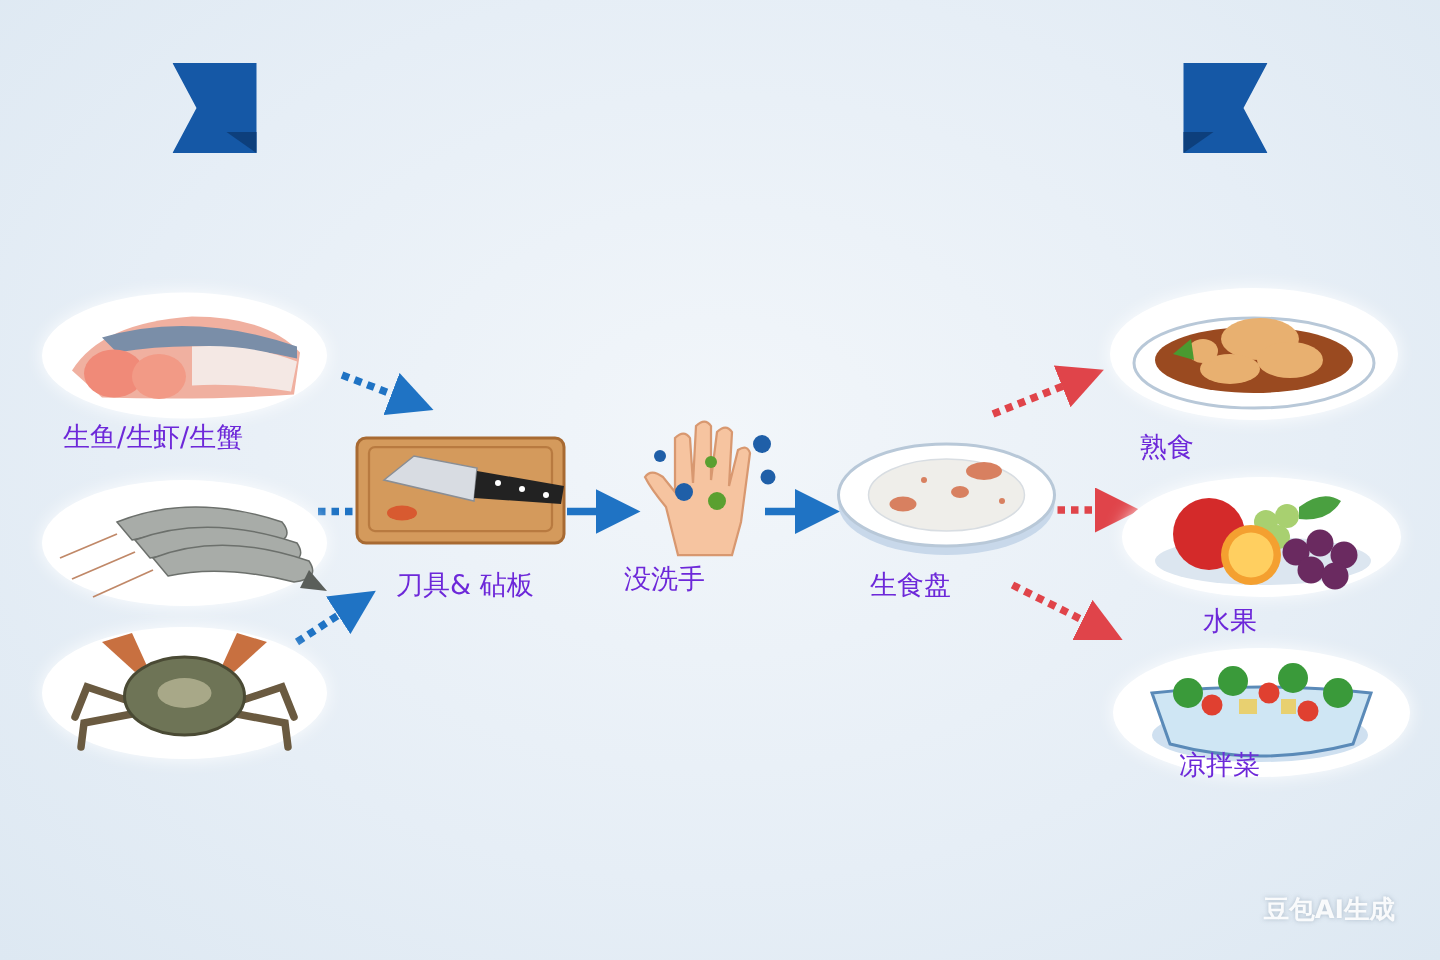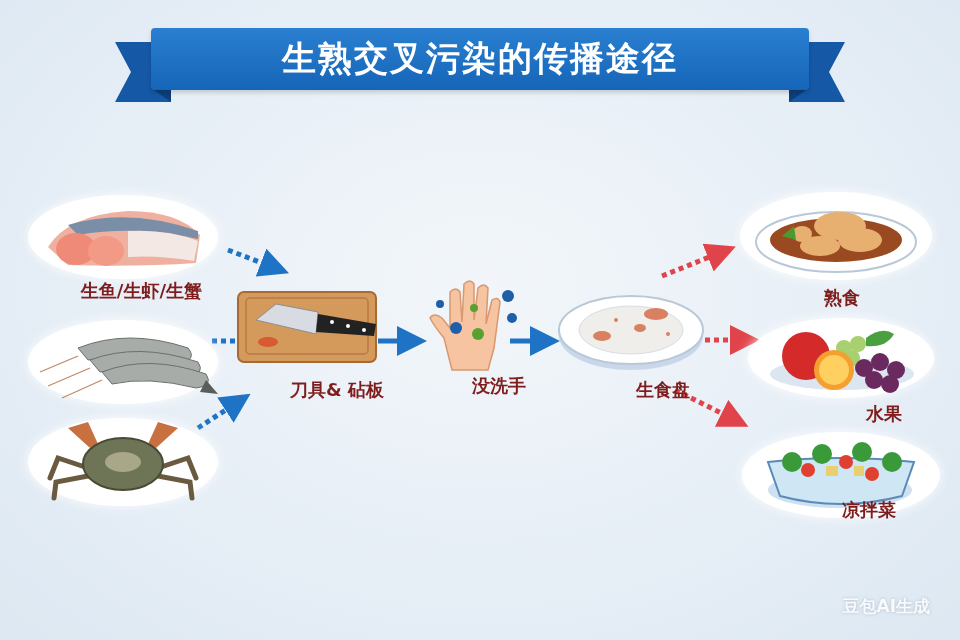--- a/index.html
+++ b/index.html
@@ -8,37 +8,36 @@
     font-family:"DejaVu Sans","Liberation Sans",sans-serif;}
   .abs{position:absolute;}
   .banner-wrap{left:115px;top:28px;width:730px;height:78px;}
   .title{position:absolute;left:36px;top:0;width:658px;height:62px;
     background:linear-gradient(#2a7fd0,#1565b8);border-radius:4px;
     color:#fff;font-weight:bold;font-size:34px;letter-spacing:2px;
     display:flex;align-items:center;justify-content:center;
     box-shadow:0 3px 4px rgba(0,0,0,0.15);}
   .ellipse{position:absolute;background:#fff;border-radius:50%;
     box-shadow:0 0 12px rgba(255,255,255,0.9);}
-  .label{position:absolute;font-weight:bold;font-size:18px;color:#7f1d1d;text-align:right;white-space:nowrap;}
+  .label{position:absolute;font-weight:normal;font-size:18px;color:#6d28d9;text-align:left;white-space:nowrap;}
   .watermark{position:absolute;right:30px;bottom:22px;color:rgba(255,255,255,0.9);
     font-weight:bold;font-size:17px;text-shadow:0 0 3px rgba(120,140,160,0.5);margin-left:39px;}
 </style>
 </head>
 <body>
 
 <div class="abs banner-wrap">
   <svg class="abs" style="left:0;top:14px" width="60" height="62">
     <polygon points="0,0 56,0 56,60 0,60 16,30" fill="#1558a6"></polygon>
     <polygon points="36,46 56,46 56,60" fill="#0d3f7c"></polygon>
   </svg>
   <svg class="abs" style="right:0;top:14px" width="60" height="62">
     <polygon points="4,0 60,0 44,30 60,60 4,60" fill="#1558a6"></polygon>
     <polygon points="4,46 24,46 4,60" fill="#0d3f7c"></polygon>
   </svg>
-  <div class="title">生熟交叉污染的传播途径</div>
 </div>
 
 <svg class="abs" style="left:0;top:0" width="960" height="640">
   <defs>
     <marker id="bh" markerWidth="6" markerHeight="6" refX="3" refY="3" orient="auto">
       <polygon points="0,0 6,3 0,6" fill="#1f73c4"></polygon>
     </marker>
     <marker id="rh" markerWidth="6" markerHeight="6" refX="3" refY="3" orient="auto">
       <polygon points="0,0 6,3 0,6" fill="#e0444a"></polygon>
     </marker>

